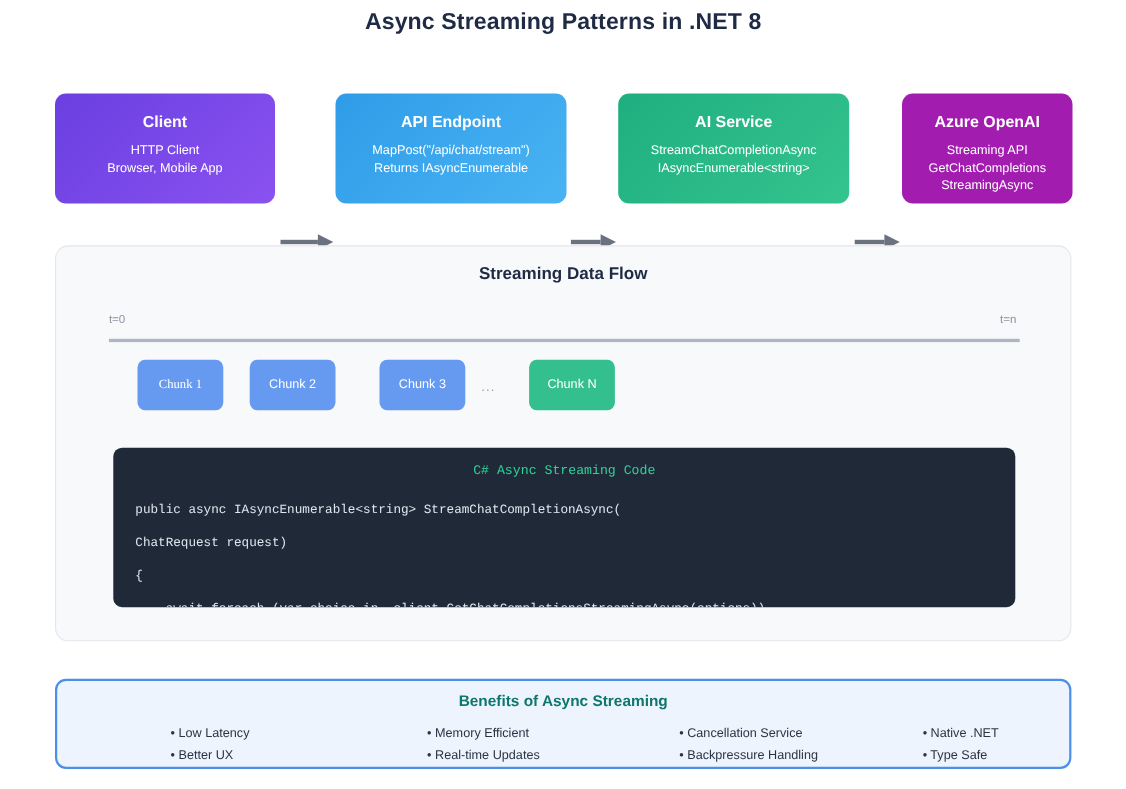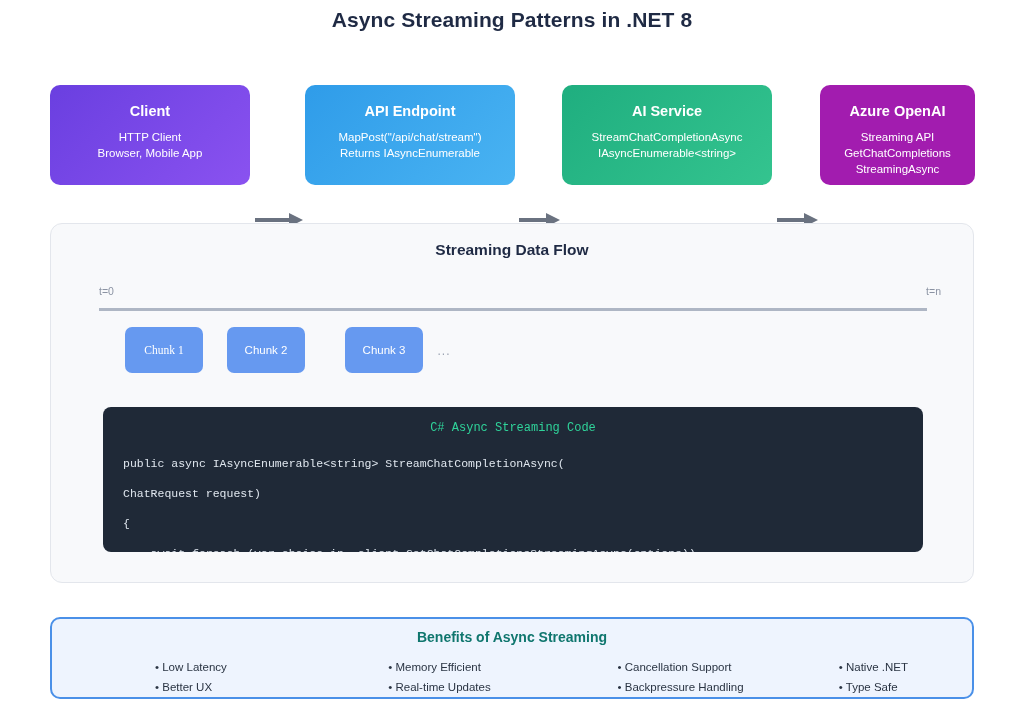--- a/index.html
+++ b/index.html
@@ -117,21 +117,21 @@
   }
 
   
   .timeline-label {
     position: absolute;
     top: 61px;
     font-size: 10.5px;
     color: #8b93a3;
   }
   .timeline-label.t0 { left: 48px; }
-  .timeline-label.tn { right: 32px; }
+  .timeline-label.tn { right: 49px; }
   .timeline-line {
     position: absolute;
     top: 84px;
     left: 48px;
     width: 828px;
     height: 3px;
     background: #aeb6c4;
   }
 
   
@@ -300,20 +300,21 @@
 
   <div class="timeline-label t0">t=0</div>
   <div class="timeline-label tn">t=n</div>
   <div class="timeline-line"></div>
 
   <div class="chunk-row">
     <div class="chunk chunk-blue chunk-1">Chunk 1</div>
     <div class="chunk chunk-blue chunk-2">Chunk 2</div>
     <div class="chunk chunk-blue chunk-3">Chunk 3</div>
     <div class="chunk-ellipsis">...</div>
+    <div class="chunk chunk-green chunk-n">Chunk N</div>
   </div>
 
   <div class="code-block">
     <div class="code-caption">C# Async Streaming Code</div>
     <div class="code-line">public async IAsyncEnumerable&lt;string&gt; StreamChatCompletionAsync(</div>
     <div class="code-line">ChatRequest request)</div>
     <div class="code-line">{</div>
     <div class="code-line">    await foreach (var choice in _client.GetChatCompletionsStreamingAsync(options))</div>
 
   </div>
@@ -328,21 +329,21 @@
       <div class="benefit-item">• Low Latency</div>
       <div class="benefit-item">• Better UX</div>
     </div>
 
     <div class="benefits-col">
       <div class="benefit-item">• Memory Efficient</div>
       <div class="benefit-item">• Real-time Updates</div>
     </div>
 
     <div class="benefits-col">
-      <div class="benefit-item">• Cancellation Support</div>
+      <div class="benefit-item">• Cancellation Service</div>
       <div class="benefit-item">• Backpressure Handling</div>
     </div>
 
     <div class="benefits-col">
       <div class="benefit-item">• Native .NET</div>
       <div class="benefit-item">• Type Safe</div>
     </div>
 
   </div>
 </div>

